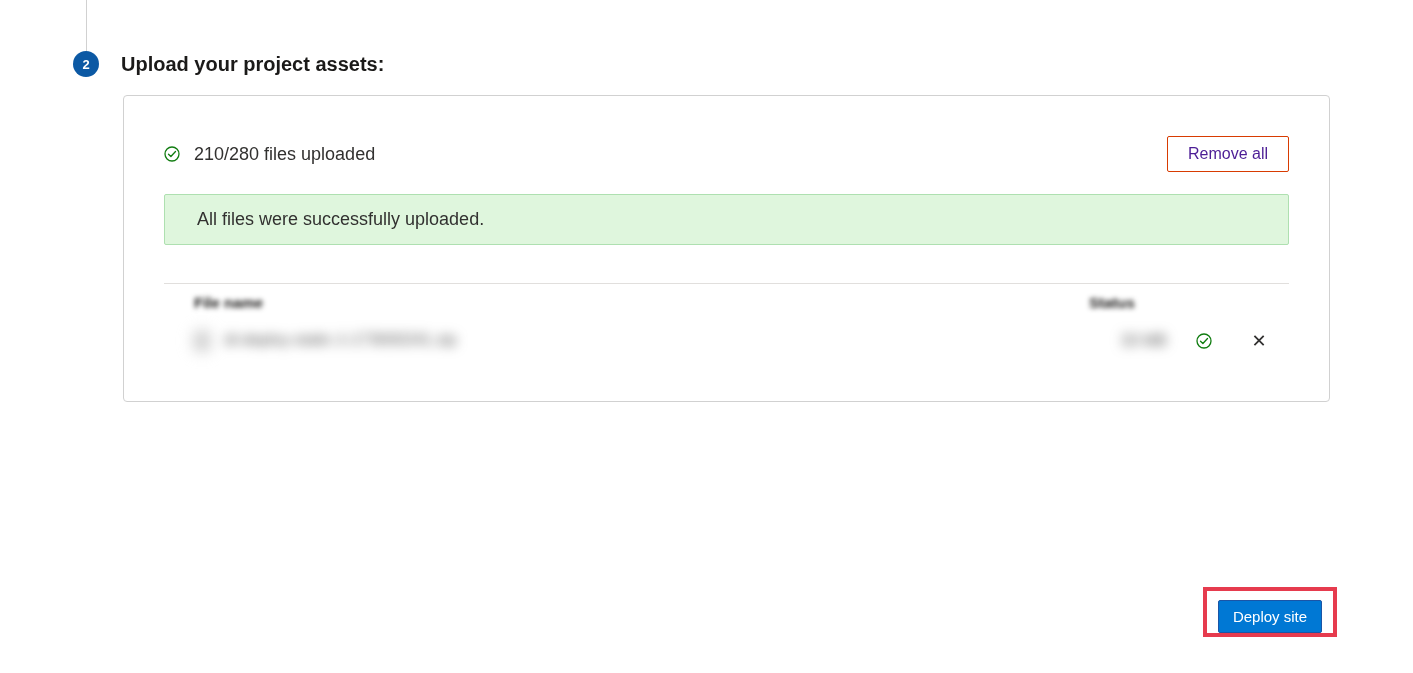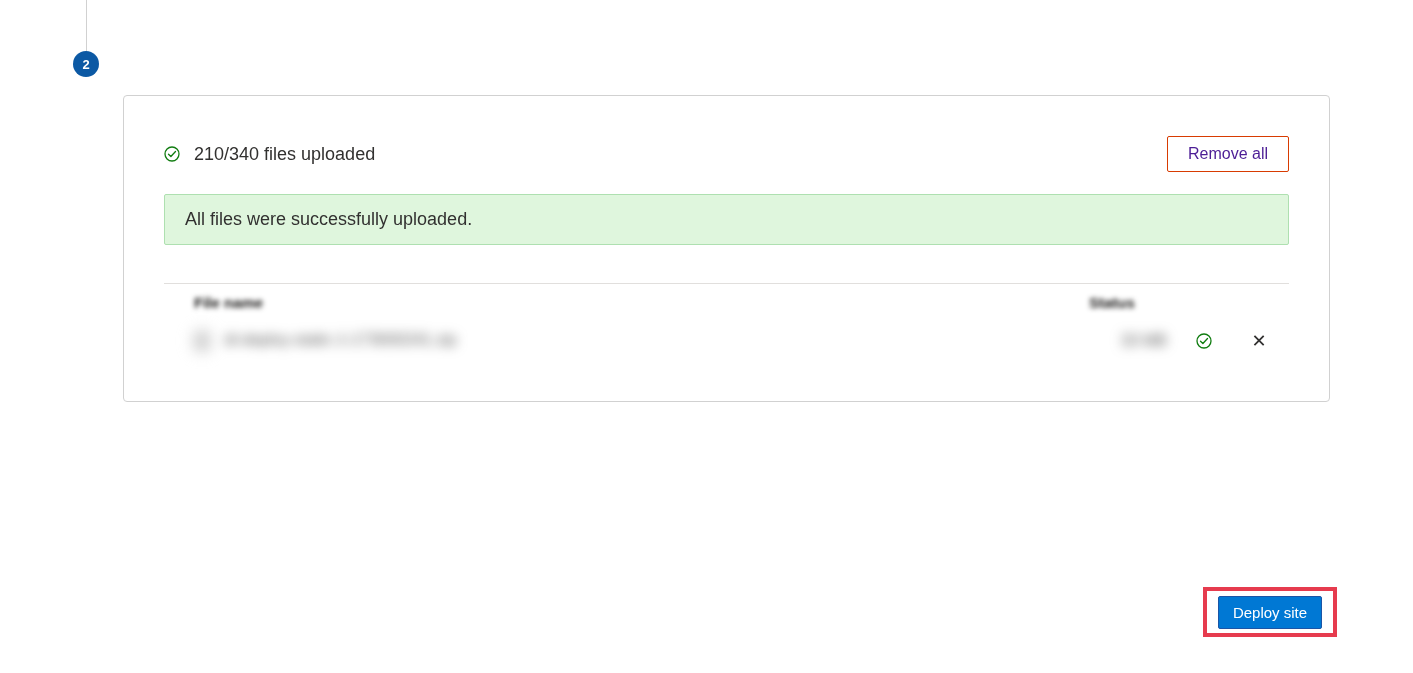--- a/index.html
+++ b/index.html
@@ -86,21 +86,21 @@
       font-size: 16px;
       padding: 8px 20px;
       border-radius: 2px;
       cursor: pointer;
       font-family: inherit;
     }
     .success-banner {
       background: #dff6dd;
       border: 1px solid #aee0b0;
       border-radius: 2px;
-      padding: 14px 20px;
+      padding: 14px 32px;
       font-size: 18px;
       color: #323130;
       margin-bottom: 38px;
     }
     .divider {
       height: 1px;
       background: #e1dfdd;
       margin-bottom: 0;
     }
     .file-table {
@@ -174,21 +174,21 @@
       line-height: 1;
     }
     .deploy-container {
       position: absolute;
       top: 587px;
       left: 1203px;
       width: 134px;
       height: 50px;
       border: 4px solid #e63b4e;
       display: flex;
-      align-items: center;
+      align-items: flex-end;
       justify-content: center;
     }
     .deploy-btn {
       background: #0078d4;
       color: #fff;
       border: 1px solid #1b55a6;
       font-size: 15px;
       padding: 7px 14px;
       border-radius: 2px;
       cursor: pointer;
@@ -197,30 +197,31 @@
   </style>
 </head>
 <body>
 
 <div class="timeline-line"></div>
 
 <div class="step-header">
   <div class="step-badge">
     <span>2</span>
   </div>
+  <div class="step-title">Upload your project assets:</div>
 </div>
 
 <div class="panel">
   <div class="upload-summary-row">
     <div class="upload-summary-left">
       <svg class="check-icon-svg" viewBox="0 0 16 16">
         <circle cx="8" cy="8" r="7" fill="none" stroke="#107c10" stroke-width="1.3"></circle>
         <path d="M4.5 8.2 L6.9 10.5 L11.5 5.5" fill="none" stroke="#107c10" stroke-width="1.3" stroke-linecap="round" stroke-linejoin="round"></path>
       </svg>
-      <span class="upload-count">210/340 files uploaded</span>
+      <span class="upload-count">210/280 files uploaded</span>
     </div>
     <button class="remove-all-btn">Remove all</button>
   </div>
 
   <div class="success-banner">All files were successfully uploaded.</div>
 
   <div class="divider"></div>
 
   <div class="file-table">
     <div class="file-header-row">

